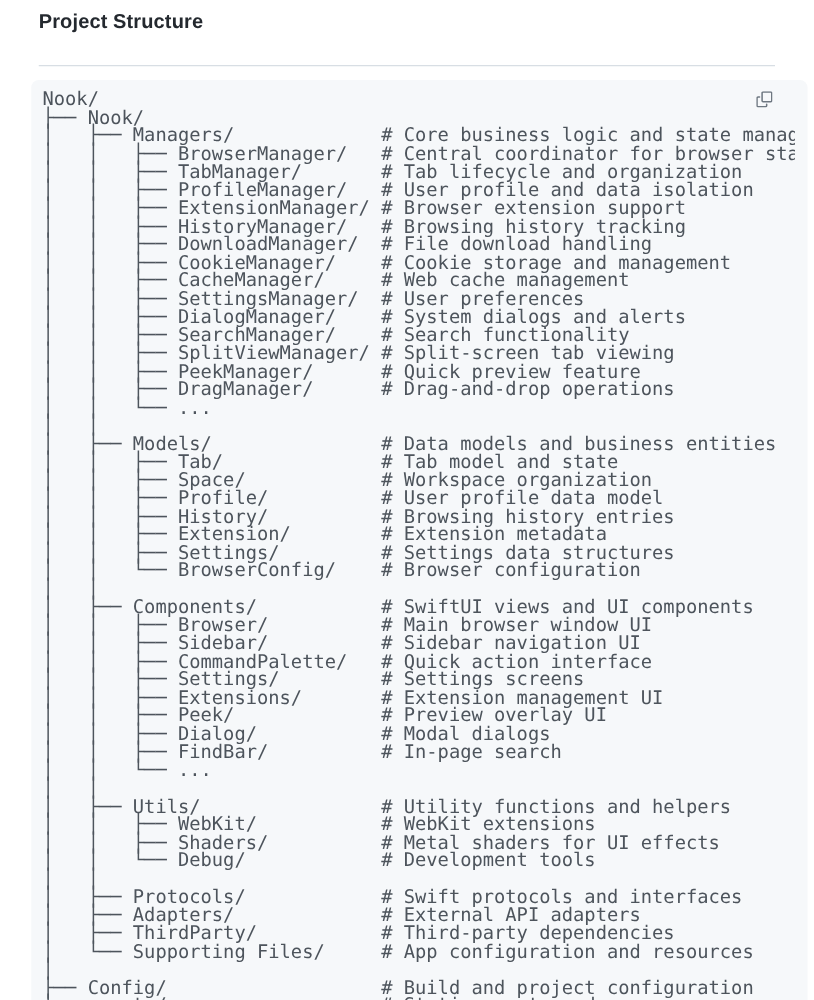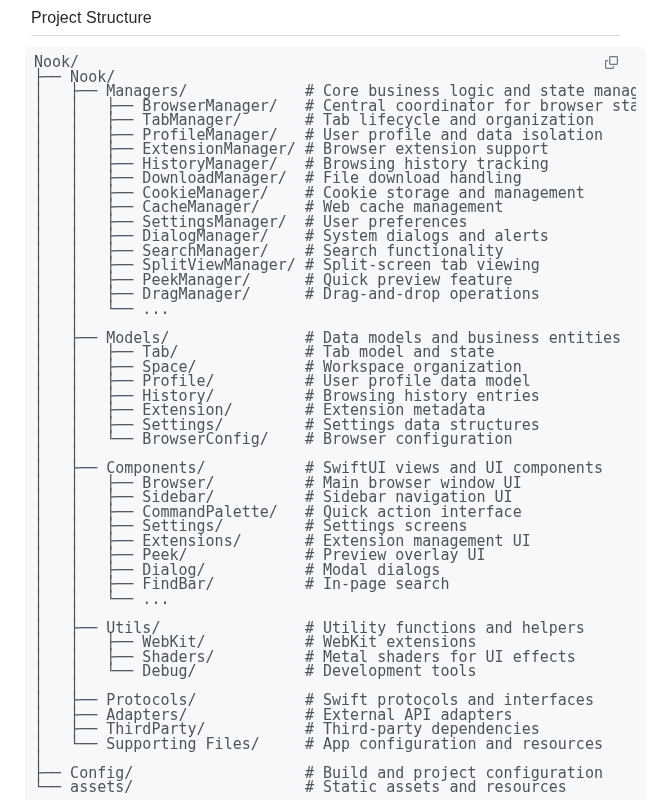--- a/index.html
+++ b/index.html
@@ -12,24 +12,24 @@
   * { margin: 0; padding: 0; box-sizing: border-box; }
   html, body {
     width: 651px; height: 800px;
     background: #ffffff;
     overflow: hidden;
     font-family: "Liberation Sans", sans-serif;
   }
   .doc { padding-top: 8px; }
   h2.page-title {
     margin: 0 31px 0 31px;
-    padding-bottom: 7px;
+    padding-bottom: 24px;
     font-size: 16px;
     line-height: 20px;
-    font-weight: 400;
+    font-weight: 700;
     color: var(--heading-color);
     border-bottom: 1px solid var(--rule-color);
     letter-spacing: 0.1px;
   }
   .codeblock {
     position: relative;
     margin: 11px 5px 0 25px;
     background: var(--code-background);
     border-radius: 6px;
     padding: 8px 10px 16px 9px;

